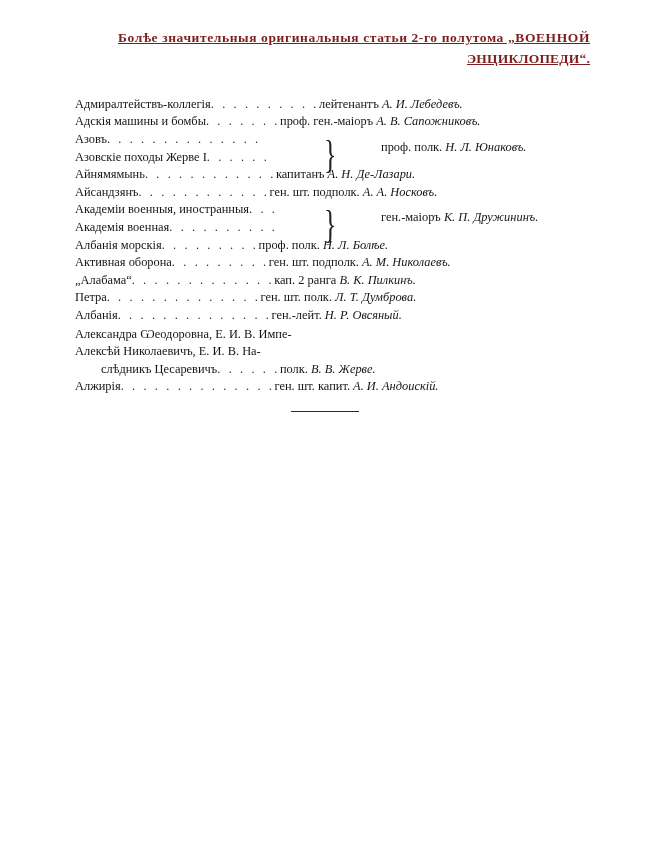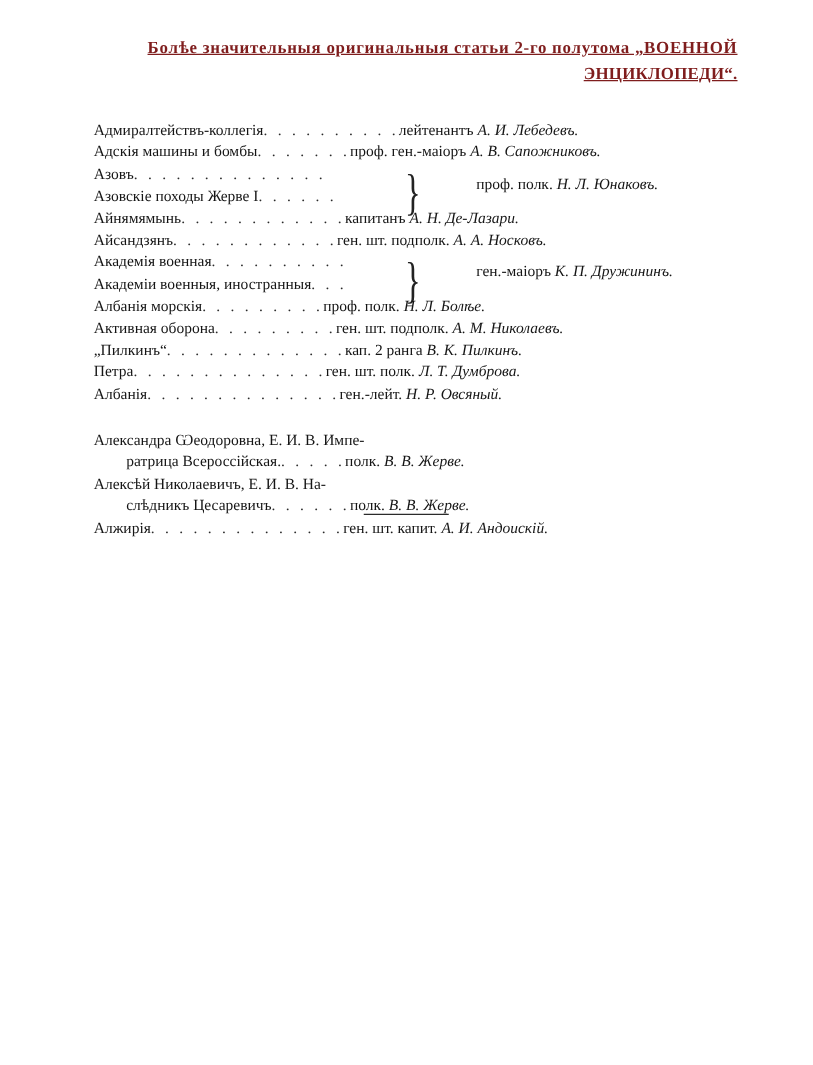--- a/index.html
+++ b/index.html
@@ -100,21 +100,21 @@
     margin-left: 44px;
   }
   .rule {
     position: absolute;
     left: 291px;
     top: 411px;
     width: 68px;
     height: 0;
     border-top: 1.6px solid #2b2b2b;
   }
-  .sp-before { margin-top: 19px; }
+  .sp-before { margin-top: 1px; }
 </style>
 </head>
 <body>
 
 <div class="page">
 
   <h1 class="title">
     <span class="ln ln1">Болѣе значительныя оригинальныя статьи 2-го полутома „ВОЕННОЙ</span>
     <span class="ln ln2">ЭНЦИКЛОПЕДИ“.</span>
   </h1>
@@ -140,47 +140,46 @@
       <span class="lemma">Айнямямынь</span><span class="leaders">. . . . . . . . . . . .</span><span class="role">капитанъ</span> <span class="author">А. Н. Де-Лазари.</span>
     </li>
 
     <li class="entry">
       <span class="lemma">Айсандзянъ</span><span class="leaders">. . . . . . . . . . . .</span><span class="role">ген. шт. подполк.</span> <span class="author">А. А. Носковъ.</span>
     </li>
 
     <li class="entry group group-2">
       <span class="brace">}</span>
       <span class="shared-author"><span class="role">ген.-маіоръ</span> <span class="author">К. П. Дружининъ.</span></span>
+      <span class="entry"><span class="lemma">Академіи военныя, иностранныя</span><span class="leaders">. . .</span></span>
       <span class="entry"><span class="lemma">Академія военная</span><span class="leaders">. . . . . . . . . .</span></span>
-      <span class="entry"><span class="lemma">Академіи военныя, иностранныя</span><span class="leaders">. . .</span></span>
     </li>
 
     <li class="entry">
       <span class="lemma">Албанія морскія</span><span class="leaders">. . . . . . . . .</span><span class="role">проф. полк.</span> <span class="author">Н. Л. Болѣе.</span>
     </li>
 
     <li class="entry">
       <span class="lemma">Активная оборона</span><span class="leaders">. . . . . . . . .</span><span class="role">ген. шт. подполк.</span> <span class="author">А. М. Николаевъ.</span>
     </li>
 
     <li class="entry">
-      <span class="lemma">„Пилкинъ“</span><span class="leaders">. . . . . . . . . . . . .</span><span class="role">кап. 2 ранга</span> <span class="author">В. К. Пилкинъ.</span>
+      <span class="lemma">„Алабама“</span><span class="leaders">. . . . . . . . . . . . .</span><span class="role">кап. 2 ранга</span> <span class="author">В. К. Пилкинъ.</span>
     </li>
 
     <li class="entry">
       <span class="lemma">Петра</span><span class="leaders">. . . . . . . . . . . . . .</span><span class="role">ген. шт. полк.</span> <span class="author">Л. Т. Думбровa.</span>
     </li>
 
     <li class="entry">
       <span class="lemma">Албанія</span><span class="leaders">. . . . . . . . . . . . . .</span><span class="role">ген.-лейт.</span> <span class="author">Н. Р. Овсяный.</span>
     </li>
 
     <li class="entry sp-before">
       <span class="lemma">Александра Ѡеодоровна, Е. И. В. Импе-</span>
-      <span class="cont"><span class="lemma">ратрица Всероссійская.</span><span class="leaders">. . . . .</span><span class="role">полк.</span> <span class="author">В. В. Жерве.</span></span>
     </li>
 
     <li class="entry">
       <span class="lemma">Алексѣй Николаевичъ, Е. И. В. На-</span>
       <span class="cont"><span class="lemma">слѣдникъ Цесаревичъ</span><span class="leaders">. . . . . .</span><span class="role">полк.</span> <span class="author">В. В. Жерве.</span></span>
     </li>
 
     <li class="entry">
       <span class="lemma">Алжирія</span><span class="leaders">. . . . . . . . . . . . . .</span><span class="role">ген. шт. капит.</span> <span class="author">А. И. Андоискій.</span>
     </li>

